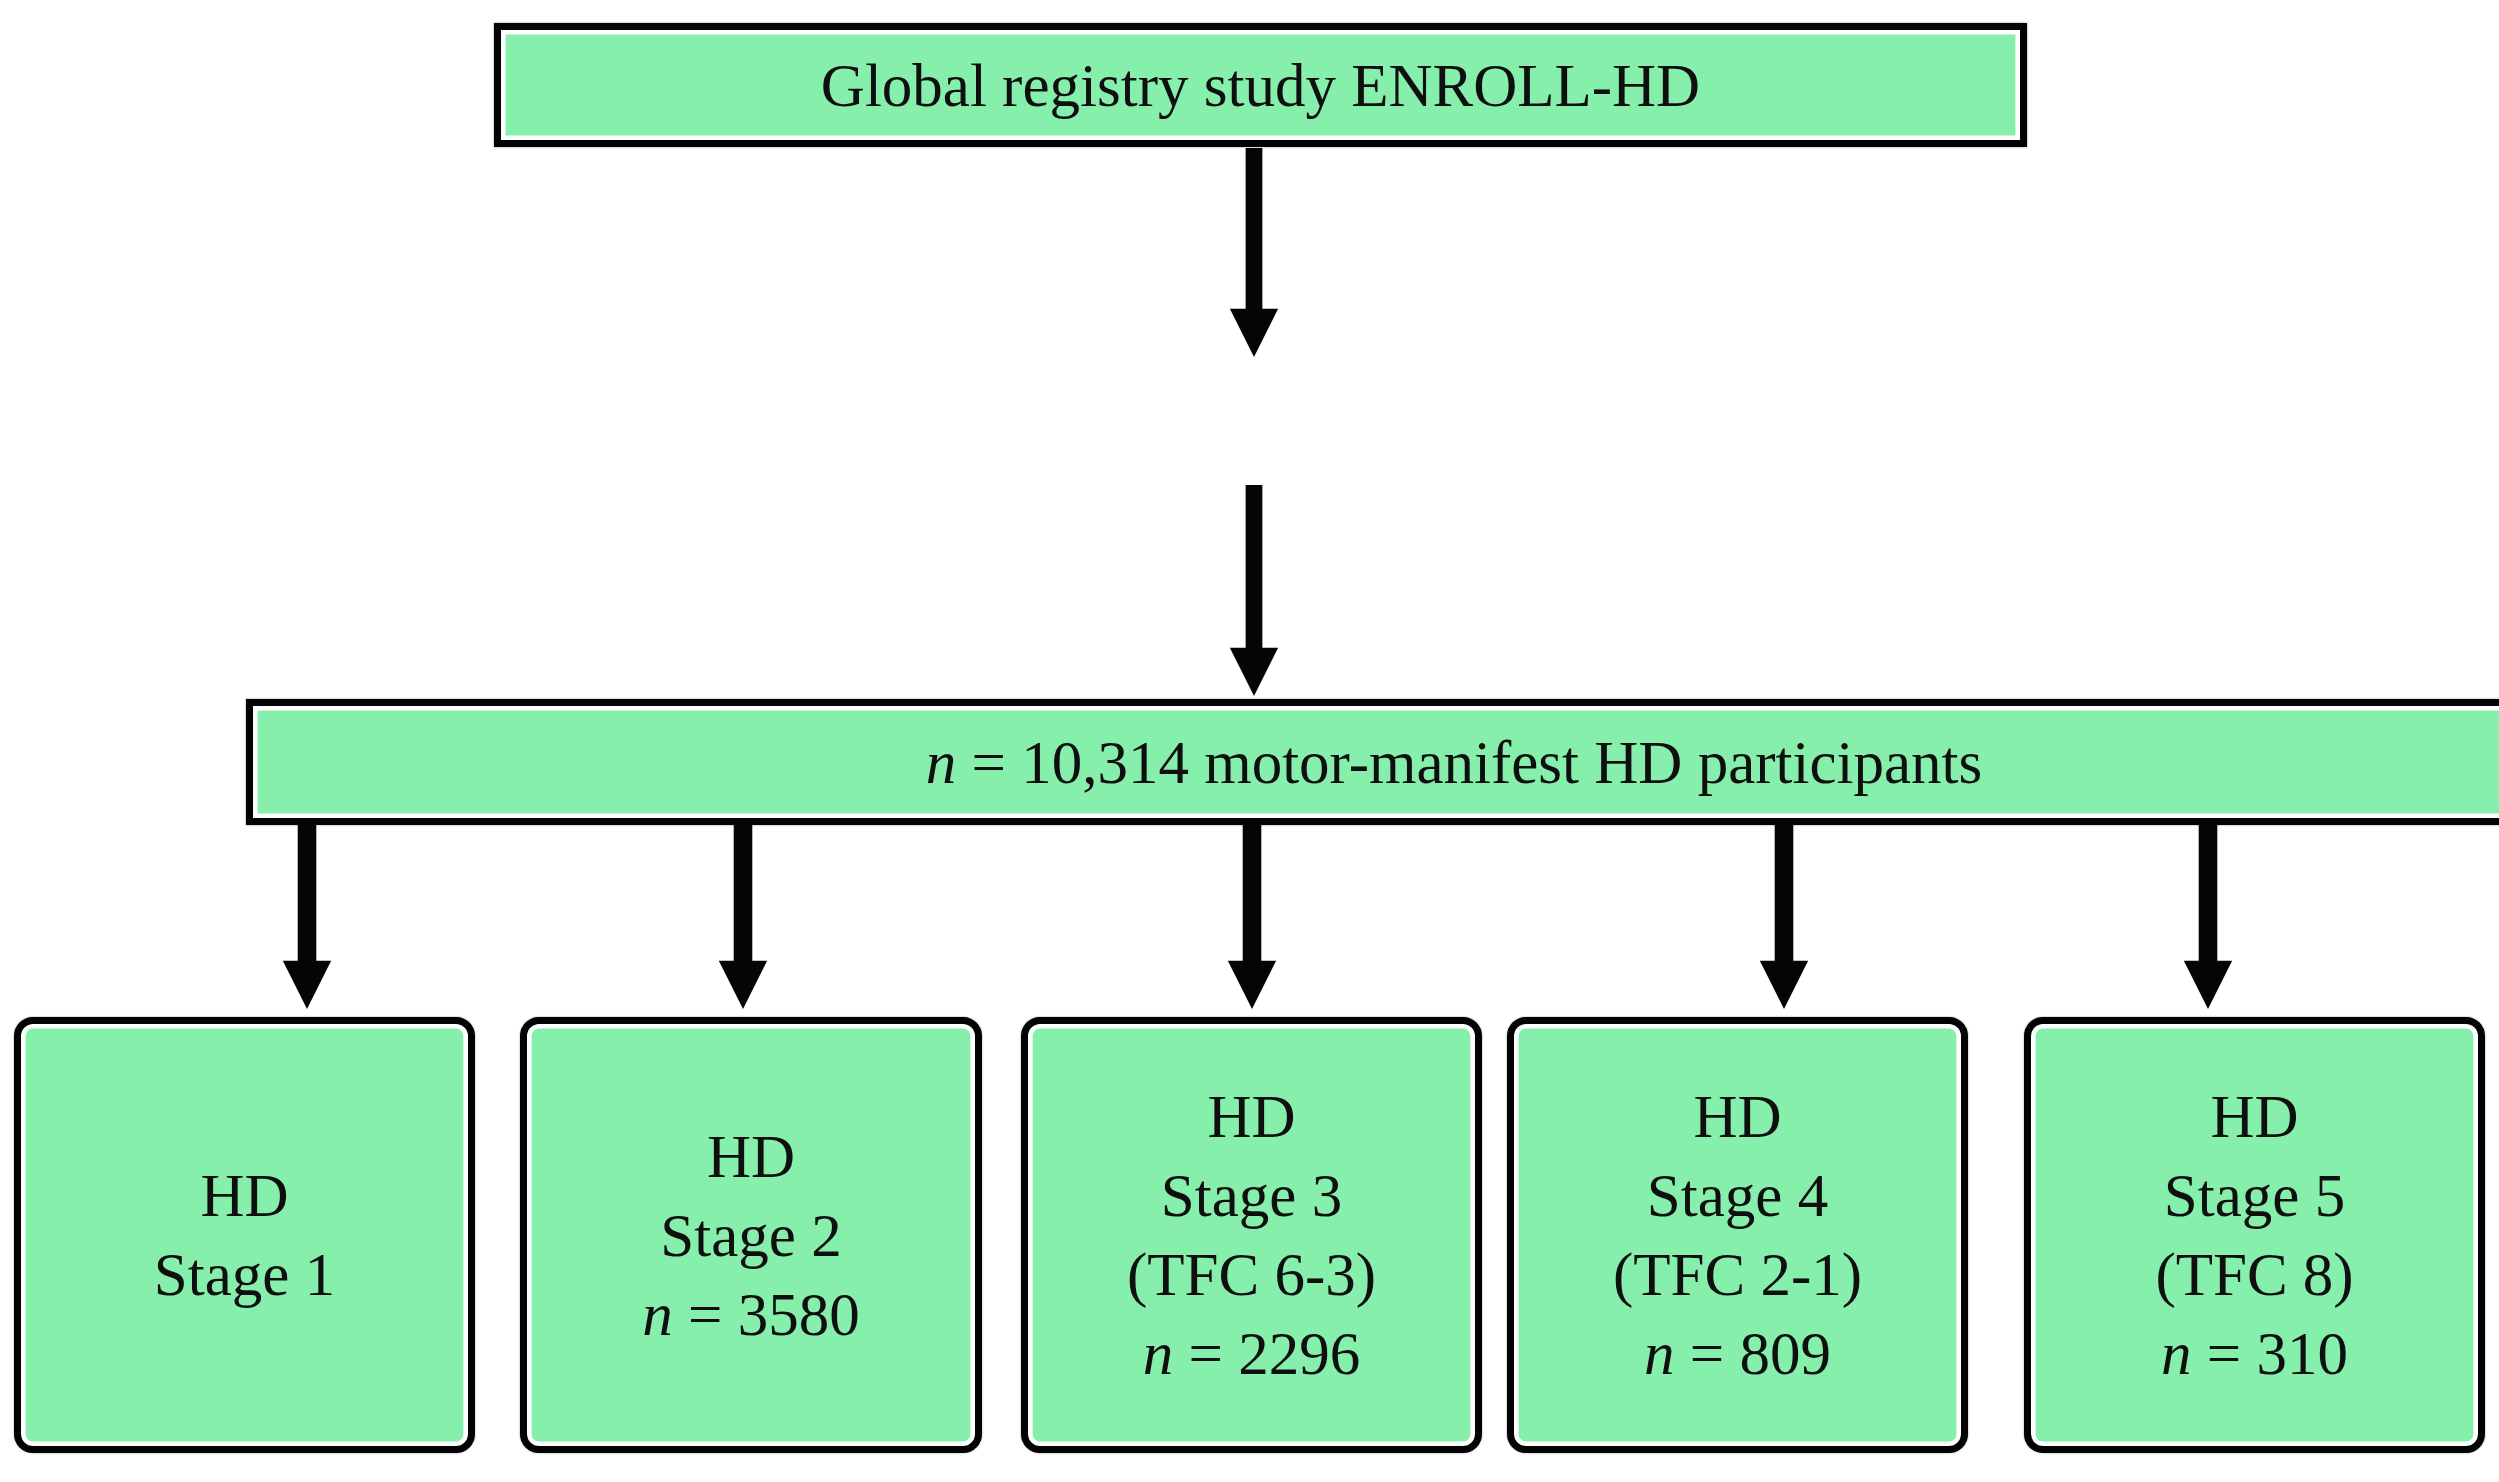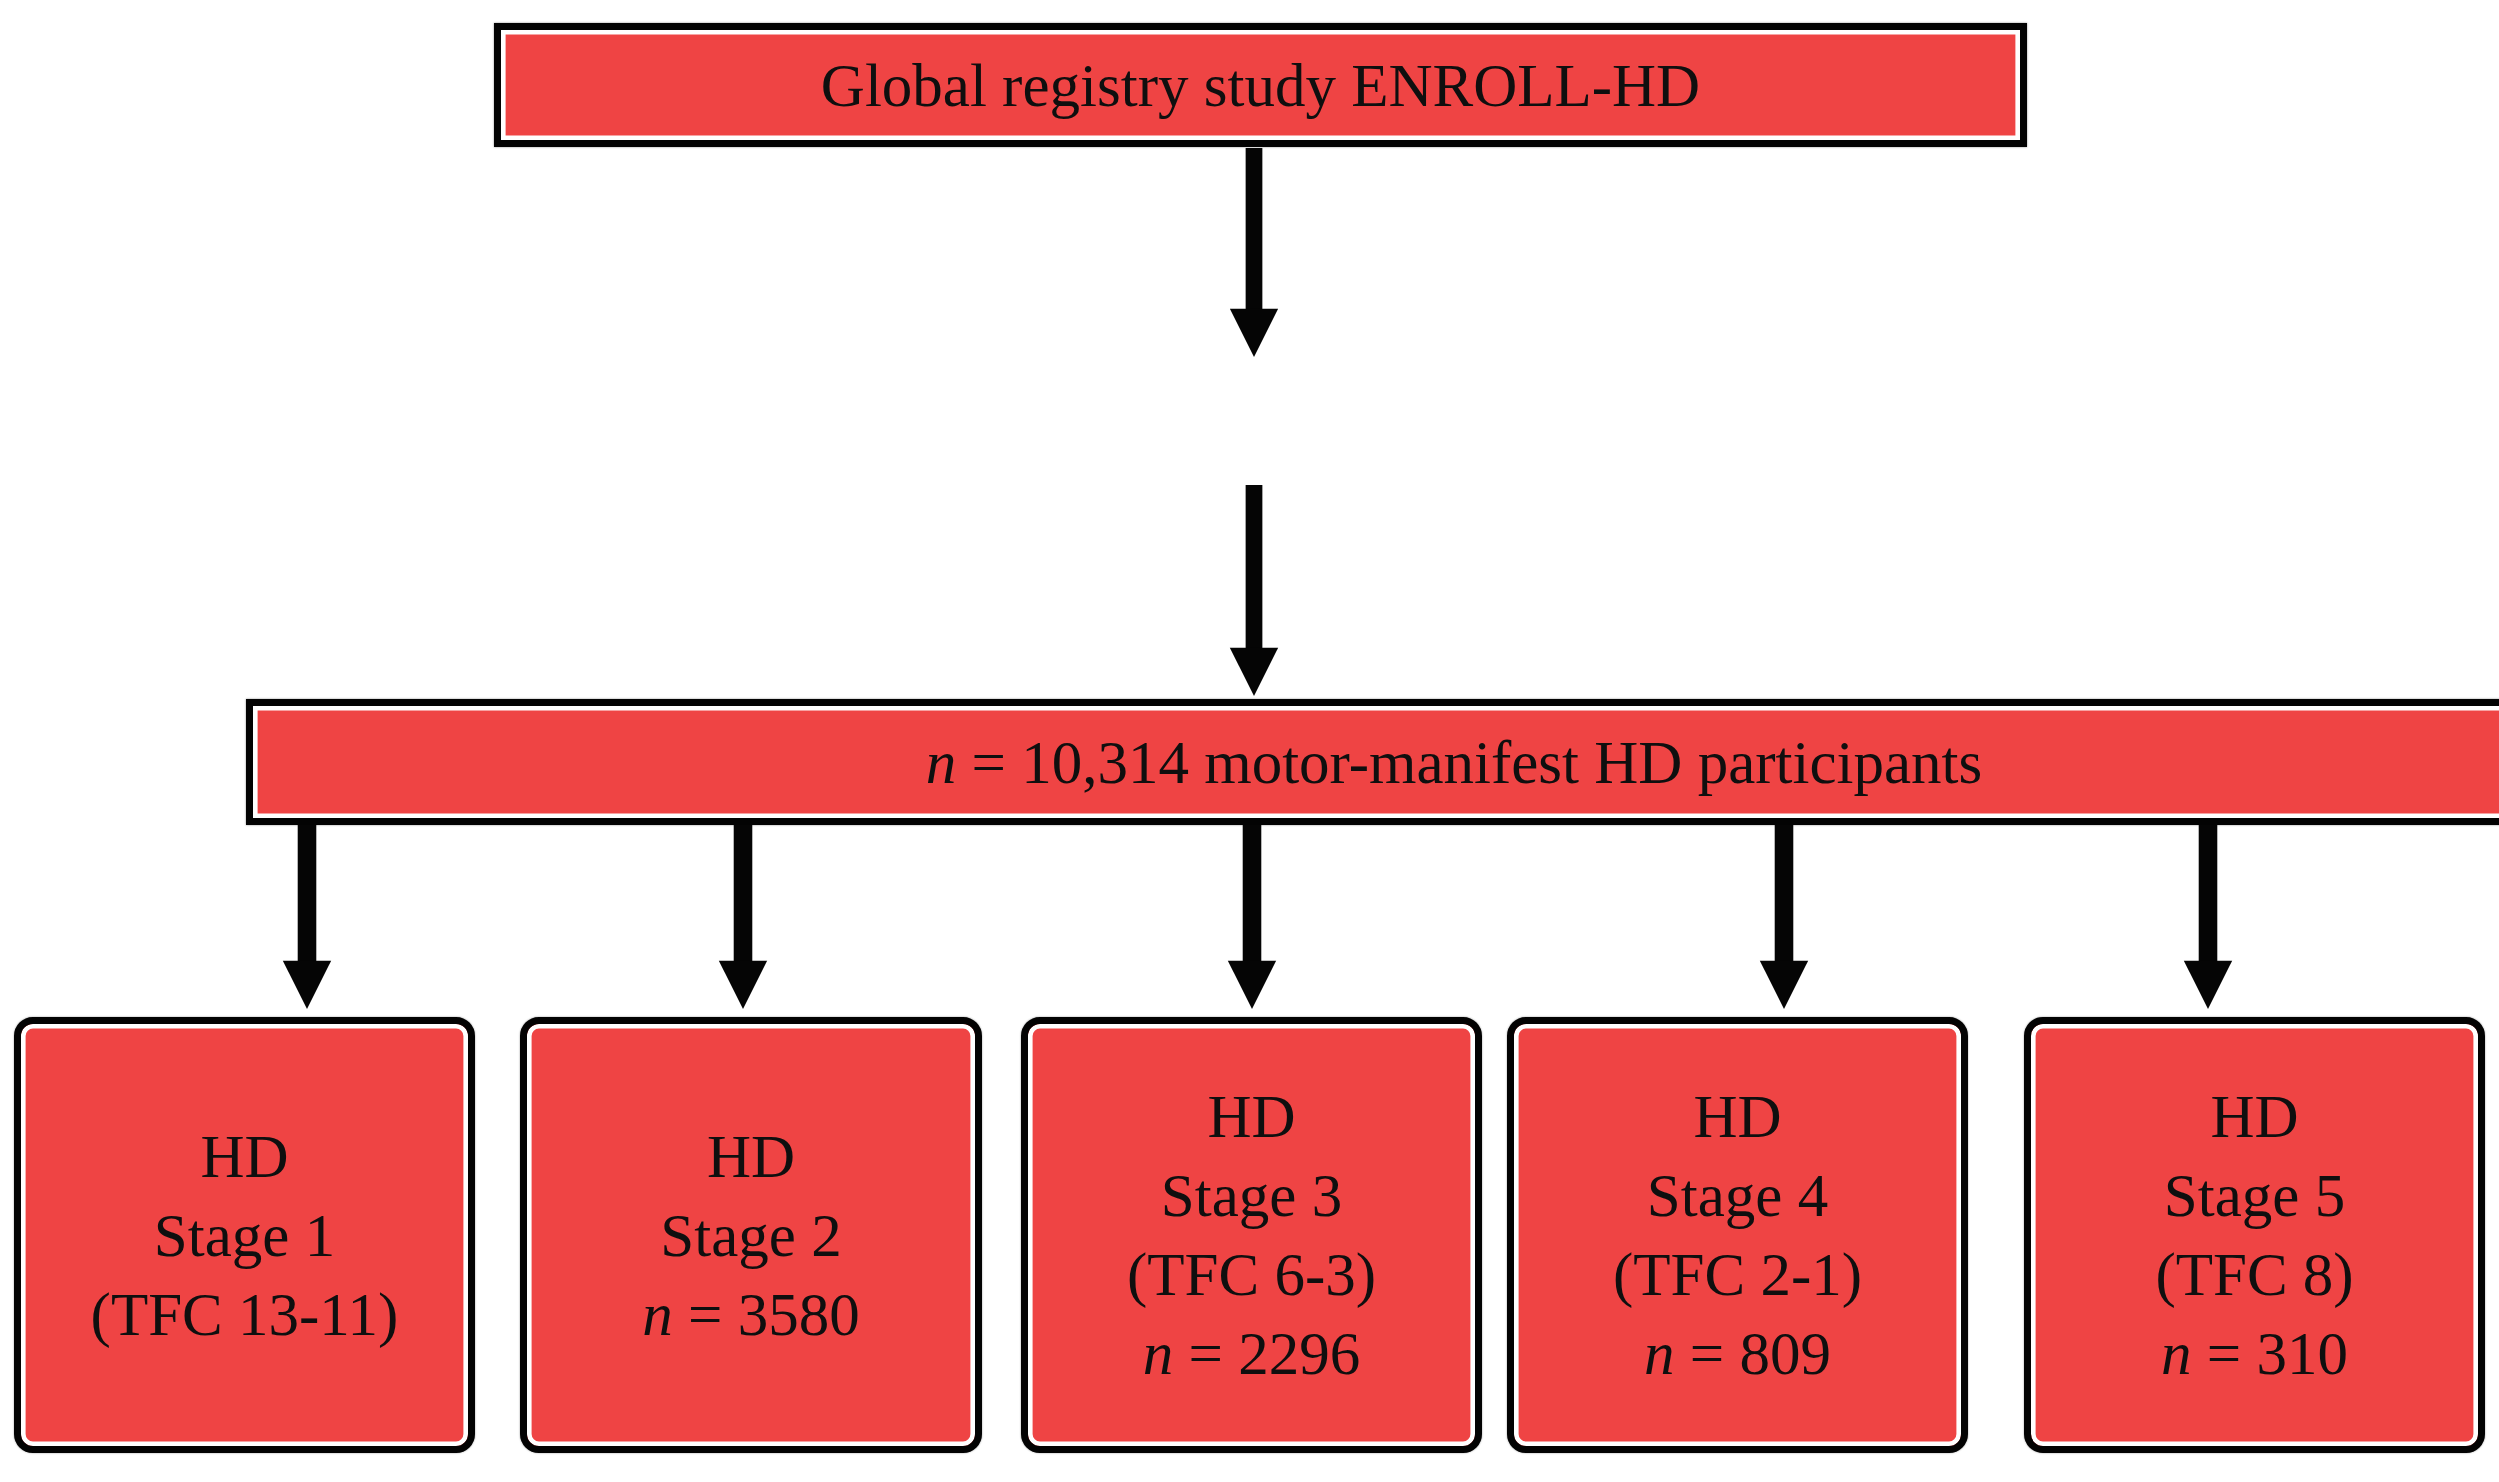--- a/index.html
+++ b/index.html
@@ -12,21 +12,21 @@
     position: relative;
     width: 2500px;
     height: 1483px;
     background: #ffffff;
     font-family: "Liberation Serif", "DejaVu Serif", serif;
     color: #0f0f0f;
   }
   .box {
     position: absolute;
     box-sizing: border-box;
-    background: #ef4444;
+    background: #86efac;
     border: 7.4px solid #030303;
     box-shadow: inset 0 0 0 4.6px #ffffff, 0 0 1.9px rgba(0,0,0,0.45);
     display: flex;
     flex-direction: column;
     align-items: center;
     justify-content: center;
     text-align: center;
     font-size: 61px;
     line-height: 1.0;
   }
@@ -94,21 +94,20 @@
     <polygon points="4,146 56,146 30,198"></polygon>
   </svg>
   <svg class="arrow" style="left:2180px; top:825px;" width="56" height="184" viewBox="0 0 60 198">
     <rect x="20" y="0" width="20" height="150"></rect>
     <polygon points="4,146 56,146 30,198"></polygon>
   </svg>
 
   <div class="box stage-box box-stage-1">
     <span>HD</span>
     <span>Stage 1</span>
-    <span class="wide-row">(TFC 13-11)</span>
   </div>
 
   <div class="box stage-box box-stage-2">
     <span>HD</span>
     <span>Stage 2</span>
     <span class="wide-row"><i class="var">n</i><span> = 3580</span></span>
   </div>
 
   <div class="box stage-box box-stage-3">
     <span>HD</span>

